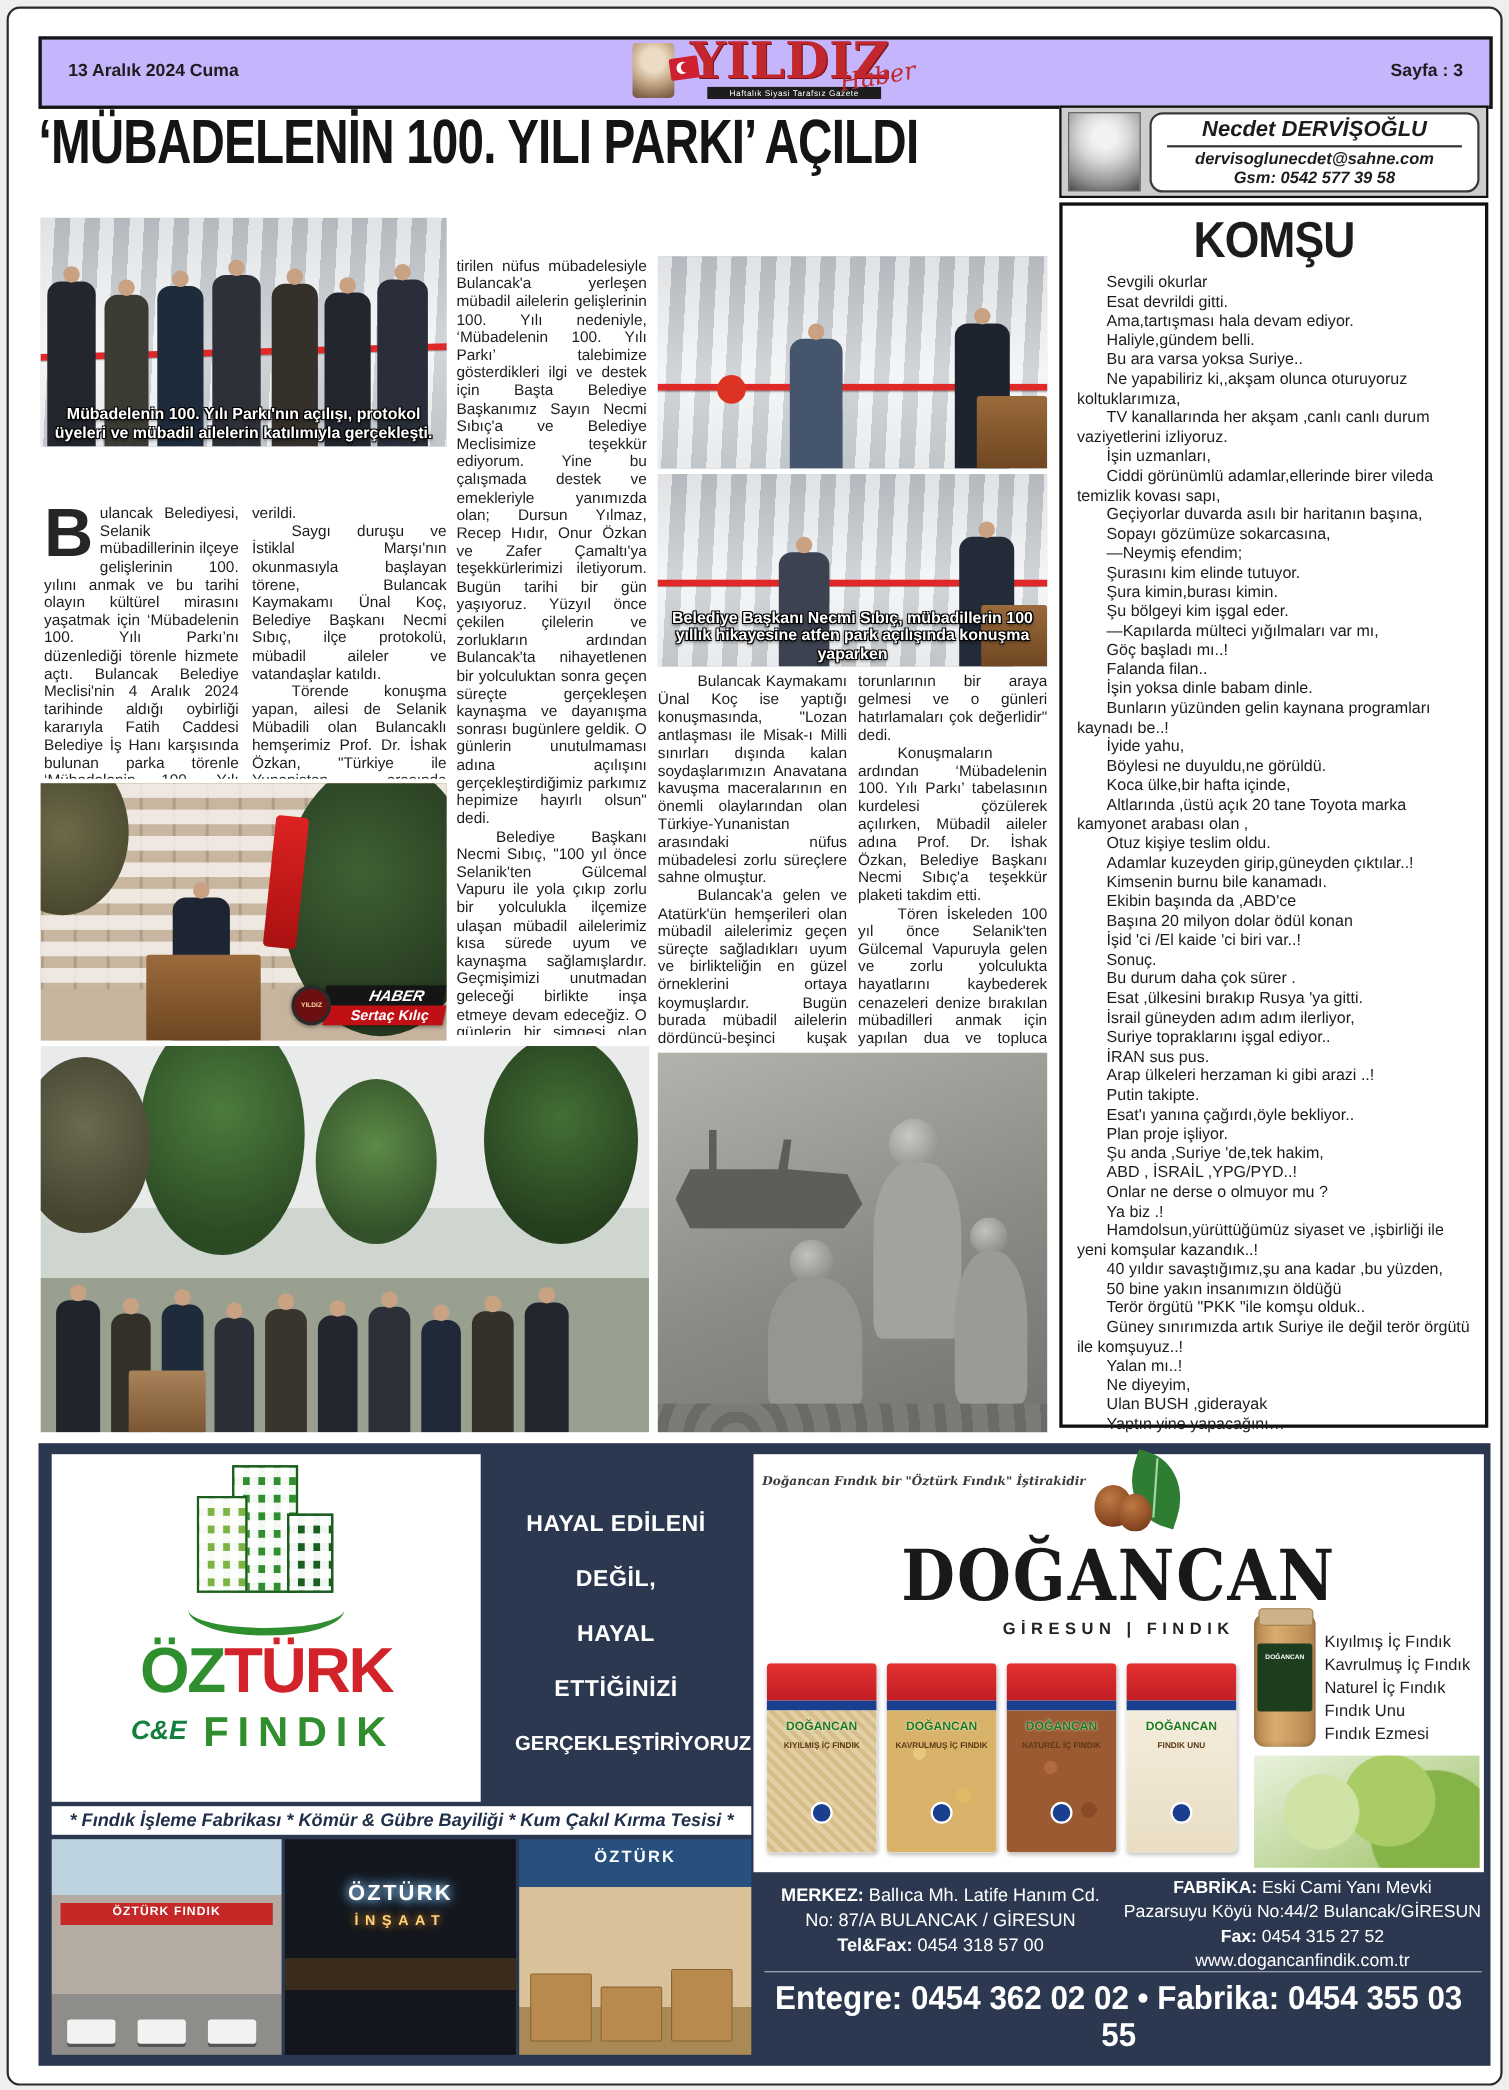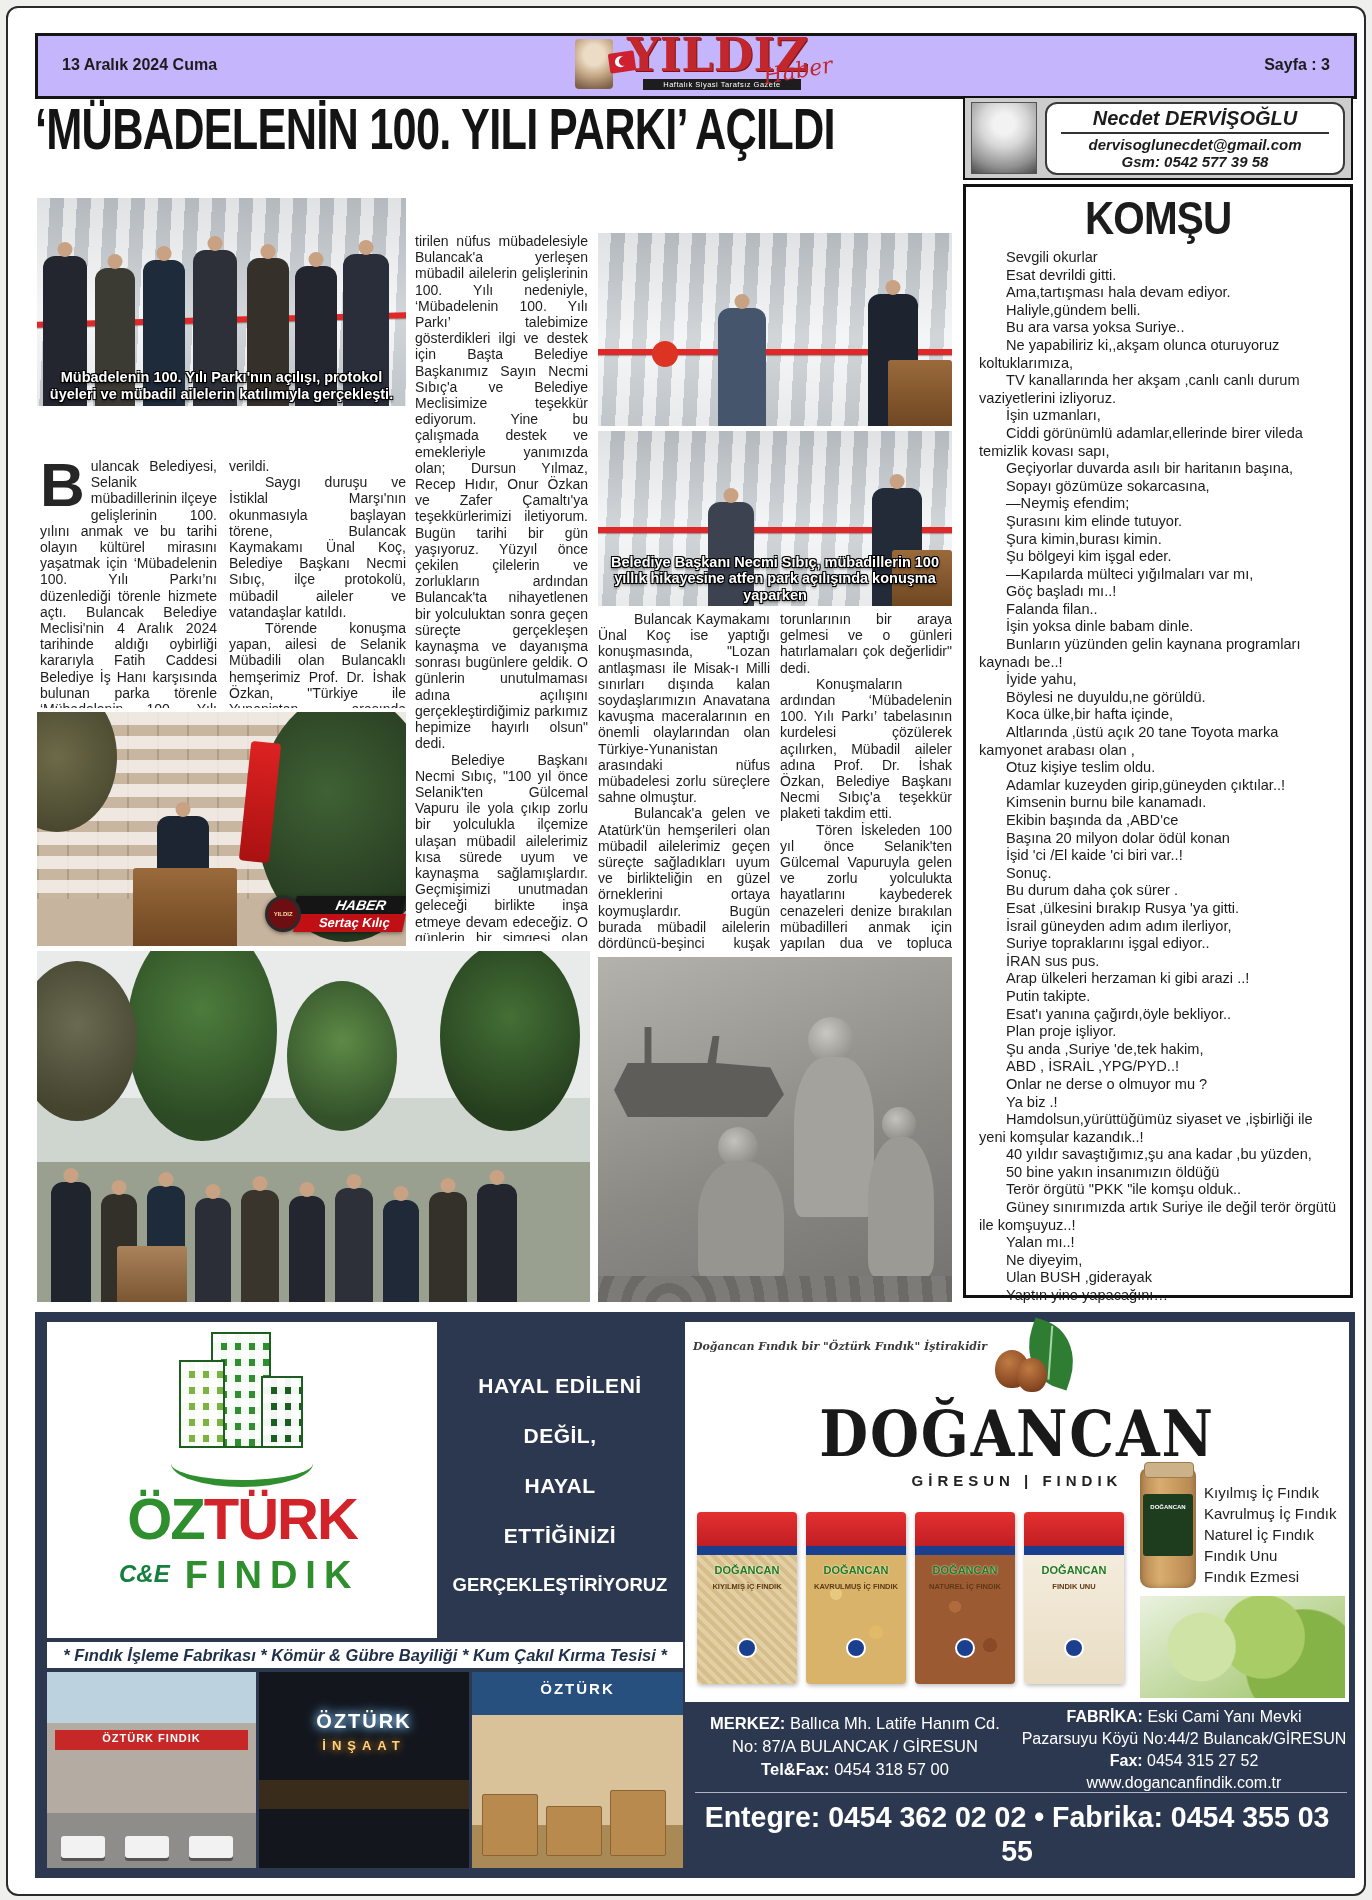--- a/index.html
+++ b/index.html
@@ -85,21 +85,21 @@
   .oz-swoosh{position:absolute;left:-6px;top:108px;width:142px;height:40px;border-bottom:7px solid #2f8f2f;border-radius:50%;}
   .oz-word{position:absolute;left:0;right:0;top:168px;text-align:center;font-weight:800;font-size:58px;letter-spacing:-2px;line-height:58px;}
   .oz-oz{color:#2f8f2f;}
   .oz-turk{color:#d2232a;}
   .oz-sub{position:absolute;left:0;right:0;top:232px;text-align:center;}
   .oz-ce{position:absolute;left:72px;top:238px;color:#15803d;font-weight:bold;font-style:italic;font-size:24px;}
   .oz-findik{display:inline-block;margin-left:60px;color:#2f8f2f;font-weight:800;font-size:38px;letter-spacing:8px;}
   .slogan{left:437px;top:1322px;width:246px;height:316px;color:#fff;text-align:center;font-weight:800;}
   .slogan div{margin-top:26px;font-size:21px;letter-spacing:.5px;}
   .slogan div:first-child{margin-top:52px;}
-  .slogan div:last-child{font-size:18.5px;letter-spacing:0;}
+  .slogan div:last-child{font-size:18.5px;letter-spacing:0;text-align:right;}
   .services-bar{left:47px;top:1642px;width:636px;height:26px;background:#fff;color:#20304a;font-weight:bold;font-style:italic;font-size:16.5px;text-align:center;line-height:26px;}
   .adphoto{position:absolute;top:1672px;height:196px;overflow:hidden;}
   .adphoto .lbl{position:absolute;left:0;right:0;text-align:center;color:#fff;font-weight:bold;}
   .ap1{left:47px;width:209px;background:linear-gradient(180deg,#bcd2de 0 26%,#b4aca2 26% 72%,#8e8d8a 72%);}
   .ap1 .band{position:absolute;left:8px;right:8px;top:58px;height:20px;background:#c62828;}
   .ap1 .lbl{top:60px;font-size:11px;letter-spacing:1px;}
   .truck{position:absolute;bottom:10px;width:44px;height:22px;background:#f2f2f2;border-radius:3px;box-shadow:0 3px 0 #555;}
   .ap2{left:259px;width:210px;background:linear-gradient(180deg,#13161d 0 55%,#3a2c1a 55% 70%,#13161d 70%);}
   .ap2 .lbl{top:38px;font-size:20px;letter-spacing:2px;text-shadow:0 0 8px #9fd4ff,0 0 14px #5aa7e8;}
   .ap2 .lbl2{position:absolute;left:0;right:0;top:66px;text-align:center;color:#ffd27a;font-weight:bold;font-size:13px;letter-spacing:6px;text-shadow:0 0 8px #ff9f2a;}
@@ -155,21 +155,21 @@
 
 <div class="abs headline">
   <h1>‘MÜBADELENİN 100. YILI PARKI’ AÇILDI</h1>
 </div>
 
 <div class="abs author-box">
   <div class="author-photo"></div>
   <div class="author-card">
     <div class="author-name">Necdet DERVİŞOĞLU</div>
     <div class="author-rule"></div>
-    <div class="author-email">dervisoglunecdet@gmail.com</div>
+    <div class="author-email">dervisoglunecdet@sahne.com</div>
     <div class="author-gsm">Gsm: 0542 577 39 58</div>
   </div>
 </div>
 
 <div class="abs komsu-box">
   <div class="komsu-title-wrap">
     <span class="komsu-title">KOMŞU</span>
   </div>
   <div class="komsu-lines">
       <p>Sevgili okurlar</p>

